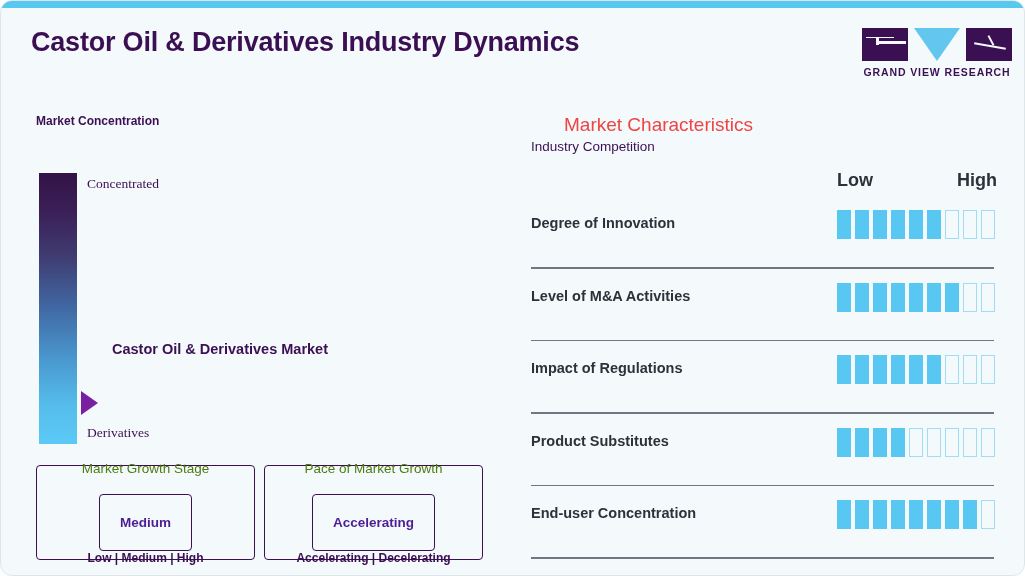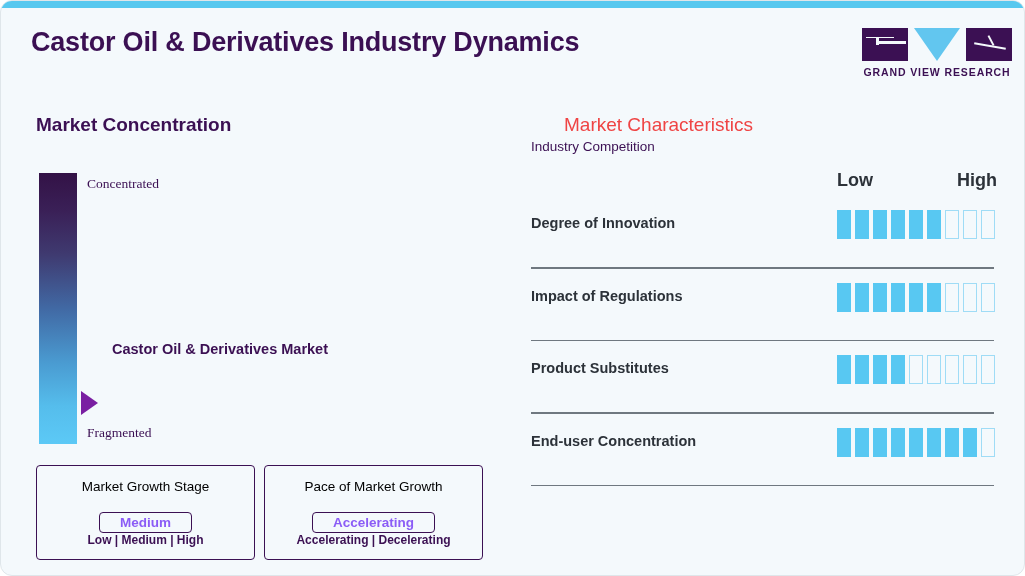--- a/index.html
+++ b/index.html
@@ -134,21 +134,21 @@
     position: absolute;
     left: 0;
     top: 93px;
     width: 510px;
     height: 483px;
   }
   .section-title {
     position: absolute;
     left: 35px;
     top: 20px;
-    font-size: 19px;
+    font-size: 12px;
     font-weight: bold;
     color: #3b1053;
   }
   .grad-bar {
     position: absolute;
     left: 38px;
     top: 79px;
     width: 38px;
     height: 271px;
     background: linear-gradient(180deg,
@@ -208,33 +208,33 @@
     display: flex;
     flex-direction: column;
     align-items: center;
     justify-content: center;
     padding: 7px 10px;
   }
   .card.growth { width: 238px; }
   .card.pace { width: 238px; }
   .card-title {
     font-size: 13.5px;
-    color: #000000;
+    color: #4d7c0f;
     margin-bottom: 18px;
     white-space: nowrap;
   }
   .card-value {
     box-sizing: border-box;
     border: 1px solid #3b1053;
     border-radius: 4px;
     background: #f4f9fc;
-    padding: 2px 20px;
+    padding: 20px 20px;
     font-size: 13.5px;
     font-weight: bold;
-    color: #8b5cf6;
+    color: #4c1d95;
     margin-bottom: 0;
     white-space: nowrap;
   }
   .card-options {
     font-size: 12px;
     font-weight: bold;
     color: #3b1053;
     white-space: nowrap;
   }
 
@@ -336,21 +336,21 @@
       </div>
       <div class="logo-text">GRAND VIEW RESEARCH</div>
     </div>
   </div>
 
   <div class="left-panel">
     <div class="section-title">Market Concentration</div>
 
     <div class="grad-bar"></div>
     <div class="grad-label top">Concentrated</div>
-    <div class="grad-label bottom">Fragmented</div>
+    <div class="grad-label bottom">Derivatives</div>
 
     <div class="marker"></div>
     <div class="marker-label">Castor Oil &amp; Derivatives Market</div>
 
     <div class="cards">
       <div class="card growth">
         <div class="card-title">Market Growth Stage</div>
         <div class="card-value">Medium</div>
         <div class="card-options">Low | Medium | High</div>
       </div>
@@ -381,20 +381,35 @@
             <div class="bar filled"></div>
             <div class="bar filled"></div>
             <div class="bar filled"></div>
             <div class="bar empty"></div>
             <div class="bar empty"></div>
             <div class="bar empty"></div>
           </div>
           <div class="divider"></div>
         </div>
         <div class="row">
+          <div class="row-label">Level of M&amp;A Activities</div>
+          <div class="bars">
+            <div class="bar filled"></div>
+            <div class="bar filled"></div>
+            <div class="bar filled"></div>
+            <div class="bar filled"></div>
+            <div class="bar filled"></div>
+            <div class="bar filled"></div>
+            <div class="bar filled"></div>
+            <div class="bar empty"></div>
+            <div class="bar empty"></div>
+          </div>
+          <div class="divider"></div>
+        </div>
+        <div class="row">
           <div class="row-label">Impact of Regulations</div>
           <div class="bars">
             <div class="bar filled"></div>
             <div class="bar filled"></div>
             <div class="bar filled"></div>
             <div class="bar filled"></div>
             <div class="bar filled"></div>
             <div class="bar filled"></div>
             <div class="bar empty"></div>
             <div class="bar empty"></div>

